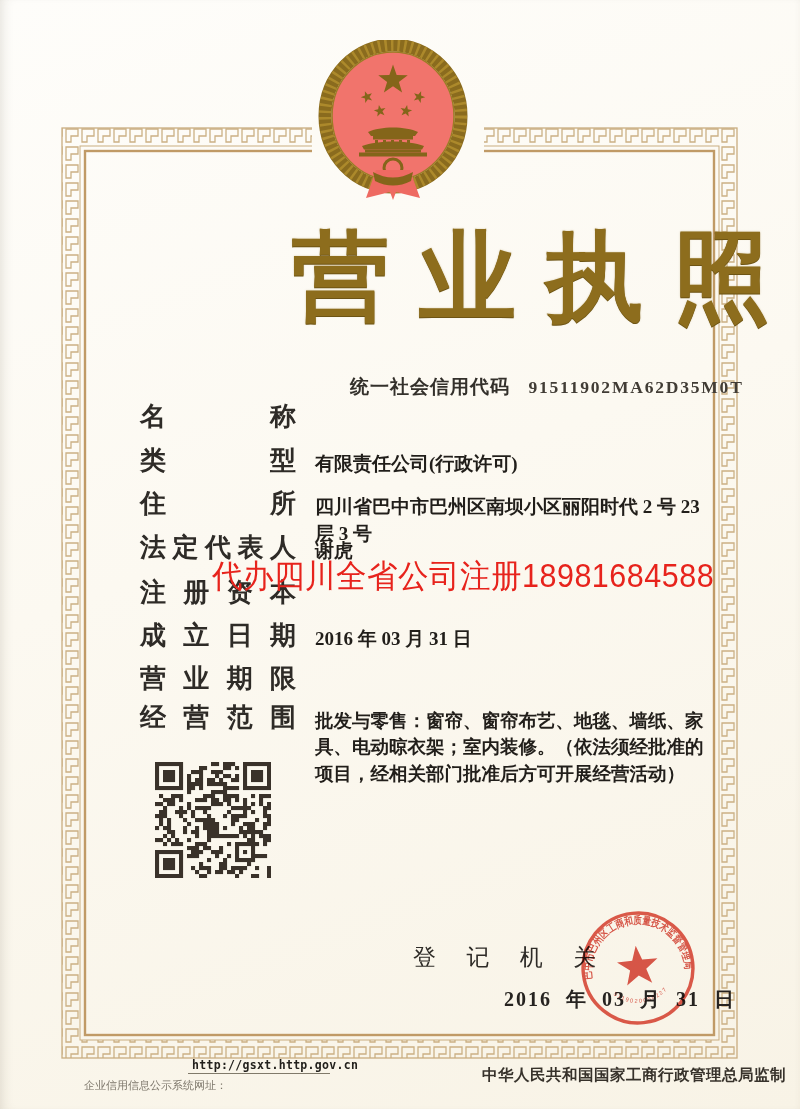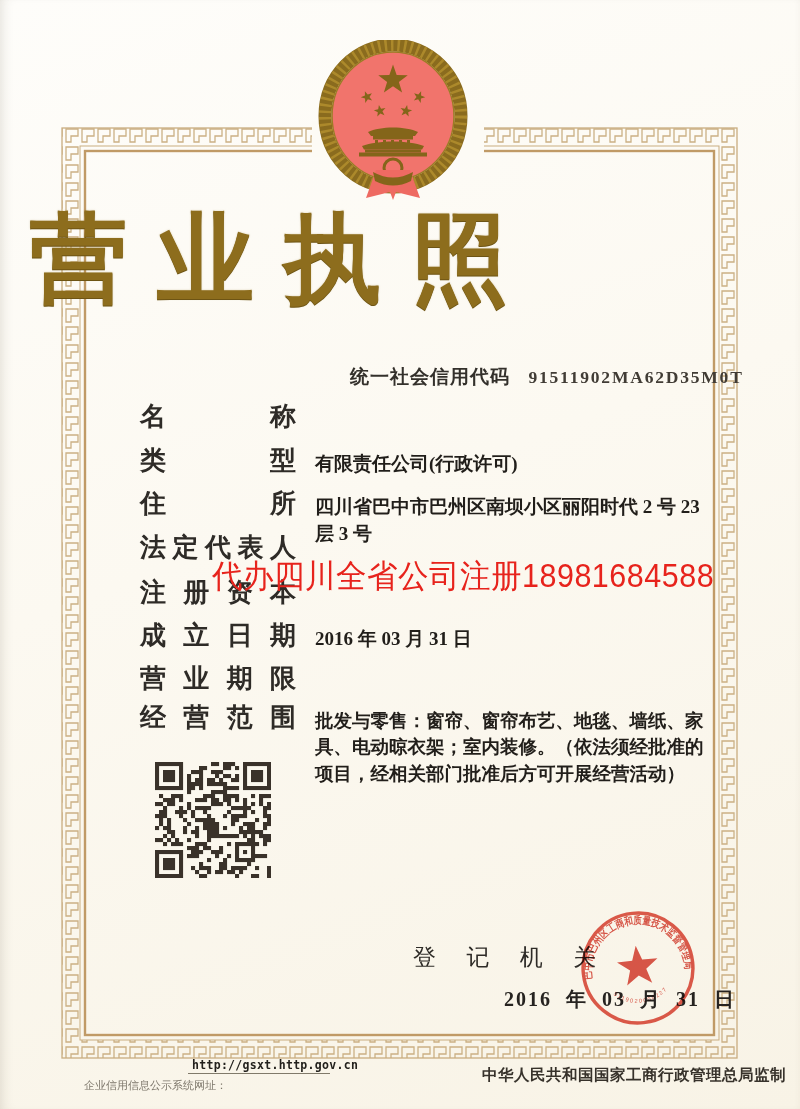--- a/index.html
+++ b/index.html
@@ -5,26 +5,26 @@
   html,body{margin:0;padding:0;background:#e8e4da;}
   .page{
     position:relative;width:800px;height:1109px;margin:0 auto;overflow:hidden;
     background:linear-gradient(160deg,#fefdfa 0%,#fcf9f1 45%,#f8f3e6 100%);
     box-shadow:inset 10px 0 14px -10px rgba(60,50,30,.18), inset -4px 0 8px -6px rgba(60,50,30,.08);
     font-family:"Liberation Sans",sans-serif;color:#2c2a26;
   }
   .border-frame{position:absolute;left:0;top:0;}
   .emblem{position:absolute;left:318px;top:40px;width:150px;height:160px;}
   .title{
-    position:absolute;left:0;top:206px;width:100%;text-align:left;
+    position:absolute;left:0;top:224px;width:100%;text-align:right;
     font-size:97px;font-weight:800;letter-spacing:30px;text-indent:30px;line-height:1.1;
     color:#8d6d1d;text-shadow:0 1px 0 #6d5414, 0 0 2px rgba(141,109,29,.35);
     font-family:"Liberation Sans",sans-serif;
   }
-  .code-line{position:absolute;left:350px;top:364px;white-space:nowrap;}
+  .code-line{position:absolute;left:350px;top:374px;white-space:nowrap;}
   .code-line .lab{font-size:19px;font-weight:700;color:#33302b;letter-spacing:1px;}
   .code-line .val{font-size:17.5px;font-weight:600;margin-left:14px;letter-spacing:1.8px;
     color:#413c35;font-family:"Liberation Serif",serif;}
   .field-row{position:absolute;left:140px;width:580px;display:flex;align-items:flex-start;}
   .field-label{
     width:156px;flex:0 0 156px;display:flex;justify-content:space-between;
     font-size:26px;font-weight:600;color:#2e2b27;line-height:1.15;
   }
   .field-value{
     margin-left:19px;flex:1;padding-top:5px;font-size:19px;font-weight:600;color:#211e1a;
@@ -127,20 +127,21 @@
     <div class="field-value">四川省巴中市巴州区南坝小区丽阳时代 2 号 23 层 3 号</div>
   </div>
   <div class="field-row" style="top:533px">
     <div class="field-label char-justify">
         <span>法</span>
         <span>定</span>
         <span>代</span>
         <span>表</span>
         <span>人</span>
       </div>
+    <div class="field-value">谢虎</div>
   </div>
   <div class="field-row" style="top:578px">
     <div class="field-label char-justify">
         <span>注</span>
         <span>册</span>
         <span>资</span>
         <span>本</span>
       </div>
   </div>
   <div class="field-row" style="top:621px">

